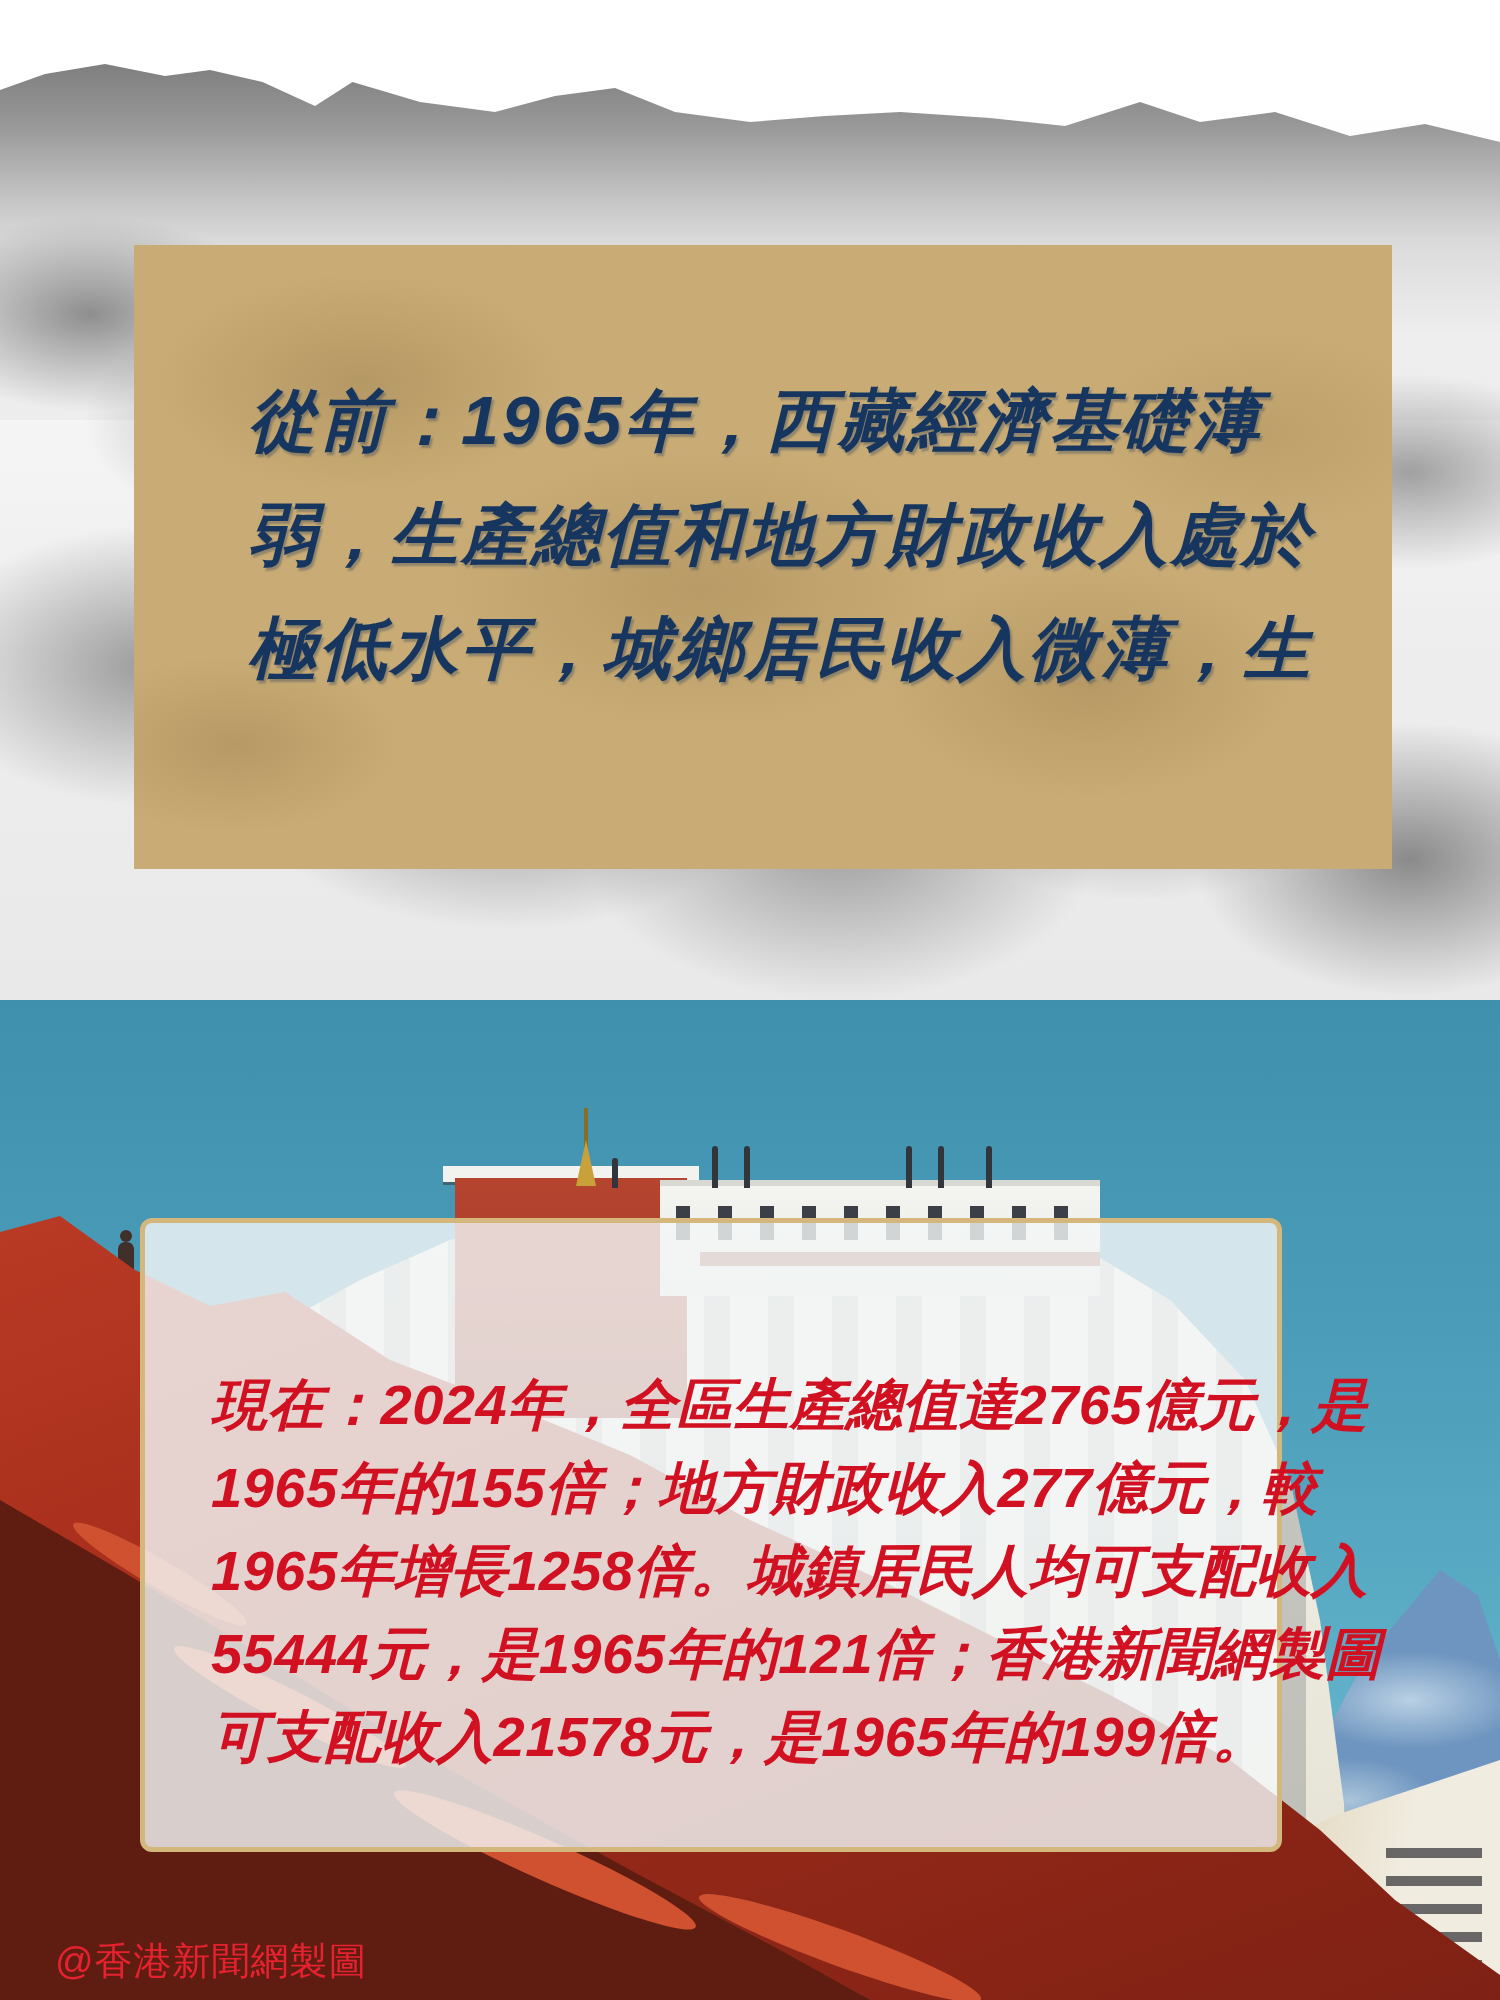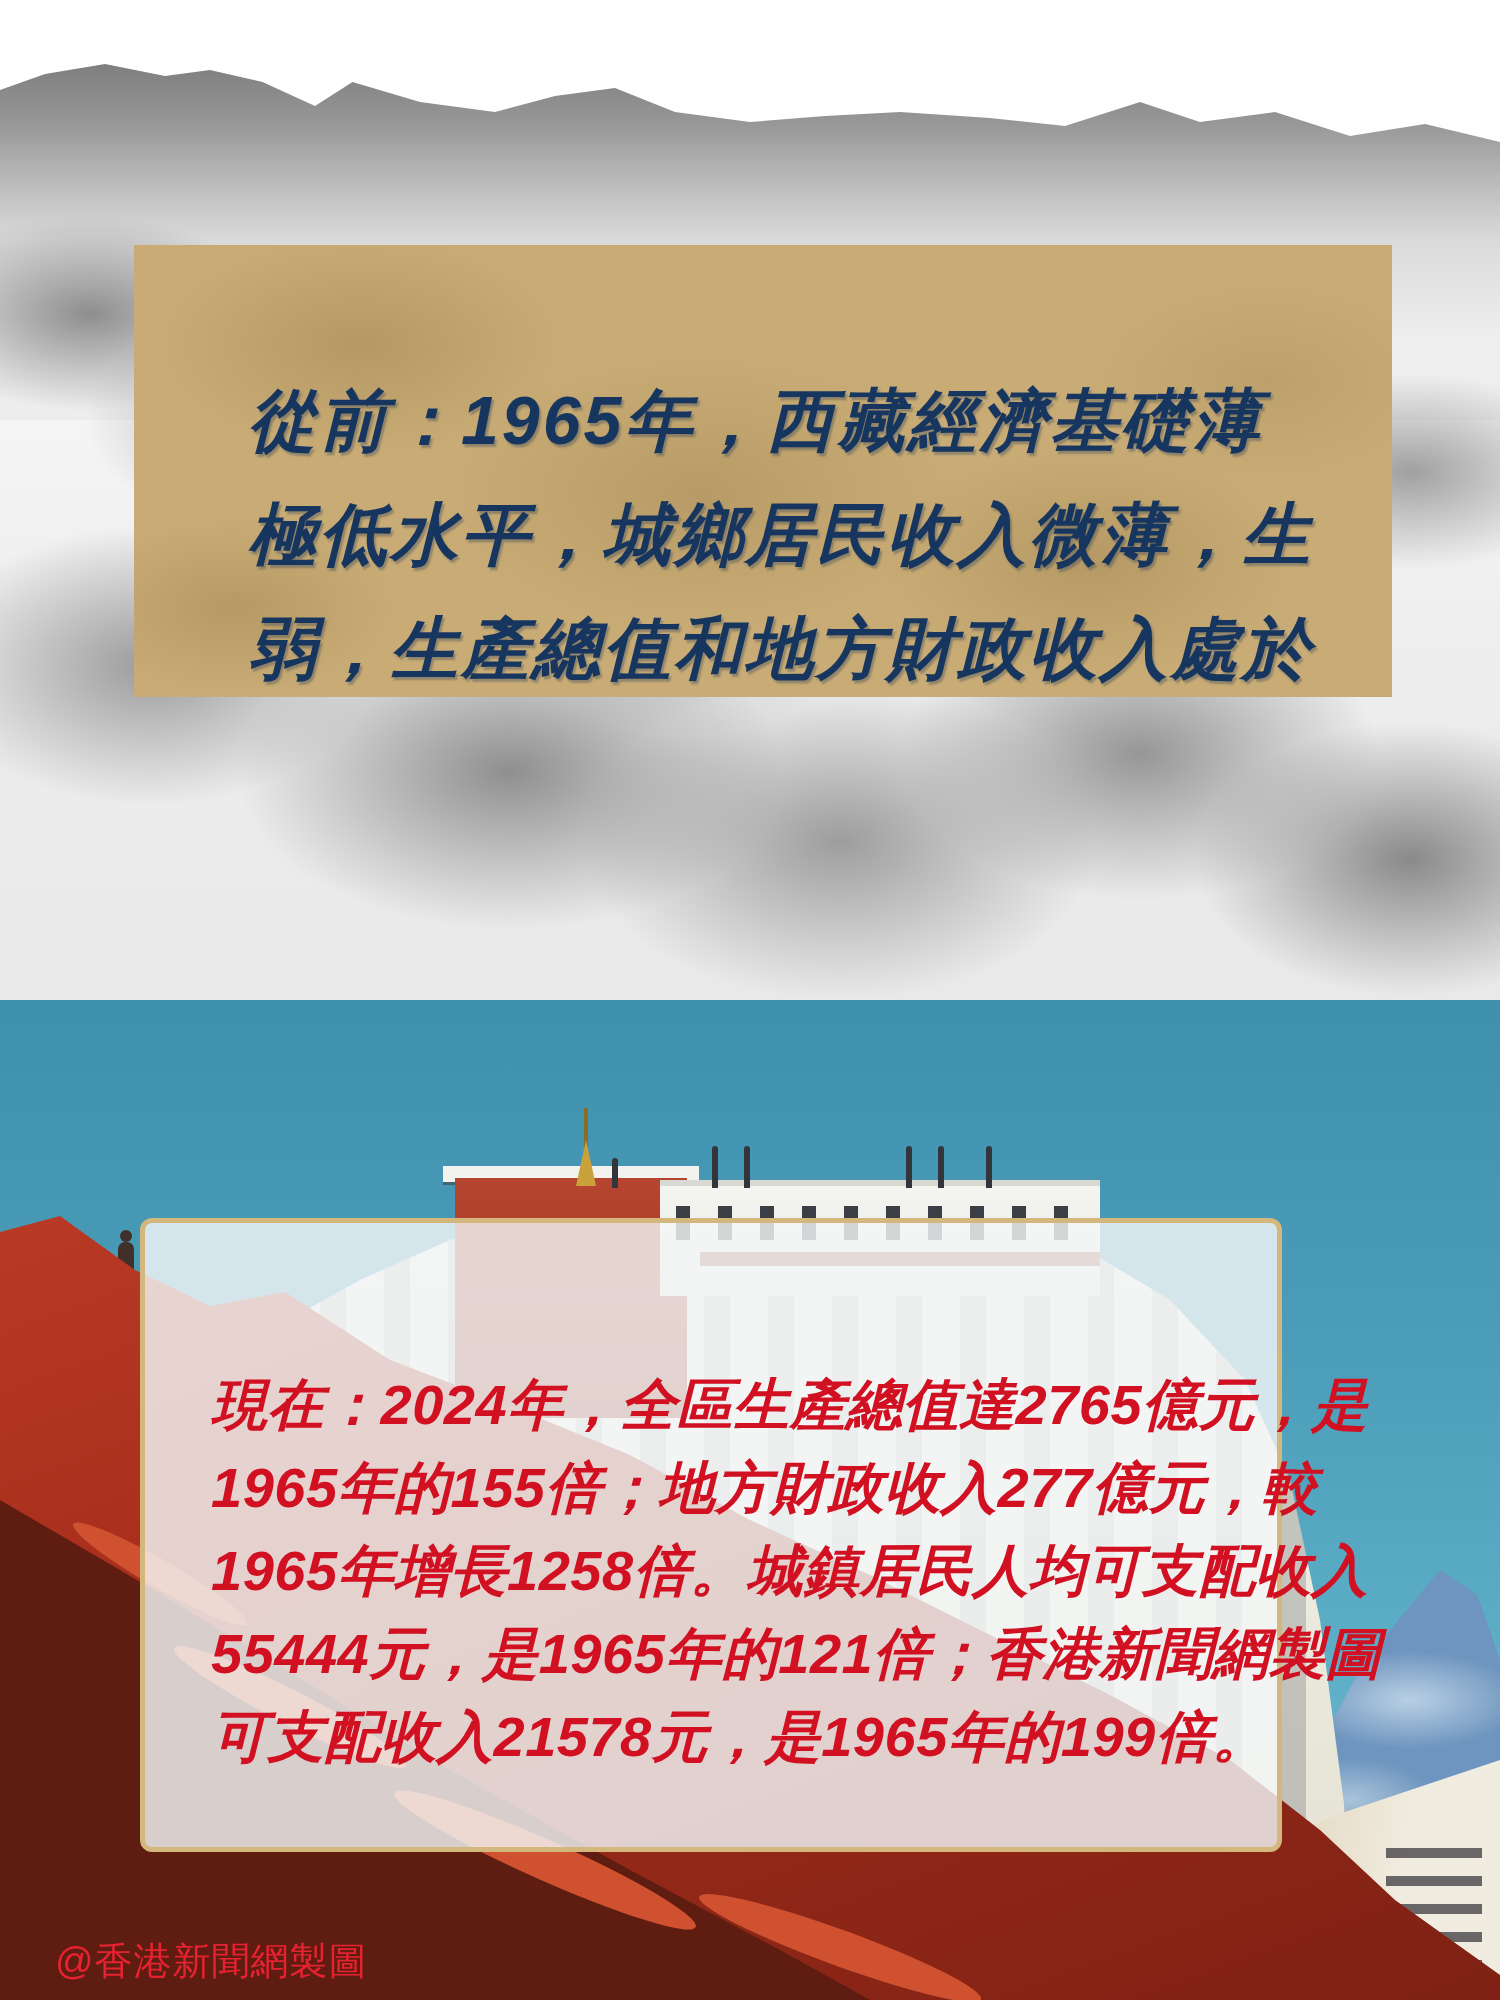--- a/index.html
+++ b/index.html
@@ -30,21 +30,21 @@
       radial-gradient(380px 220px at 34% 74%,#8f8f8f 0%,rgba(143,143,143,0) 72%),
       radial-gradient(360px 220px at 56% 82%,#9d9d9d 0%,rgba(157,157,157,0) 72%),
       radial-gradient(340px 210px at 76% 72%,#969696 0%,rgba(150,150,150,0) 70%),
       radial-gradient(300px 190px at 94% 84%,#8a8a8a 0%,rgba(138,138,138,0) 72%),
       radial-gradient(240px 150px at 46% 58%,#c2c2c2 0%,rgba(194,194,194,0) 70%),
       linear-gradient(180deg,rgba(240,240,240,0) 0%,rgba(228,228,228,.6) 60%,#e9e9e9 100%);
   }
 
   
   .past-card{
-    left:134px;top:245px;width:1258px;height:452px;
+    left:134px;top:245px;width:1258px;height:624px;
     background:
       radial-gradient(300px 160px at 18% 22%,rgba(156,128,78,.45) 0%,rgba(156,128,78,0) 70%),
       radial-gradient(360px 200px at 45% 55%,rgba(150,122,72,.35) 0%,rgba(150,122,72,0) 72%),
       radial-gradient(300px 170px at 76% 70%,rgba(150,122,72,.38) 0%,rgba(150,122,72,0) 70%),
       radial-gradient(260px 150px at 90% 30%,rgba(160,132,82,.30) 0%,rgba(160,132,82,0) 70%),
       radial-gradient(240px 130px at 8% 80%,rgba(146,118,70,.35) 0%,rgba(146,118,70,0) 70%),
       #c9ac75;
     box-sizing:border-box;
     padding:118px 60px 0 114px;
   }
@@ -152,22 +152,22 @@
 
 <div class="poster">
 
   <div class="abs photo-section">
     <div class="abs bw-ridge"></div>
     <div class="abs bw-rocks"></div>
   </div>
 
   <div class="abs past-card">
     <div class="past-text">從前：1965年，西藏經濟基礎薄</div>
+    <div class="past-text">弱，生產總值和地方財政收入處於</div>
     <div class="past-text">極低水平，城鄉居民收入微薄，生</div>
-    <div class="past-text">弱，生產總值和地方財政收入處於</div>
   </div>
 
   <div class="abs illus-section">
     <div class="abs blue-mountain"></div>
     <div class="abs potala-hill"></div>
     <div class="abs palace-roofcap"></div>
     <div class="abs red-palace"></div>
     <div class="abs white-wing"></div>
     <div class="abs wing-slits"></div>
     <div class="abs red-trim"></div>

